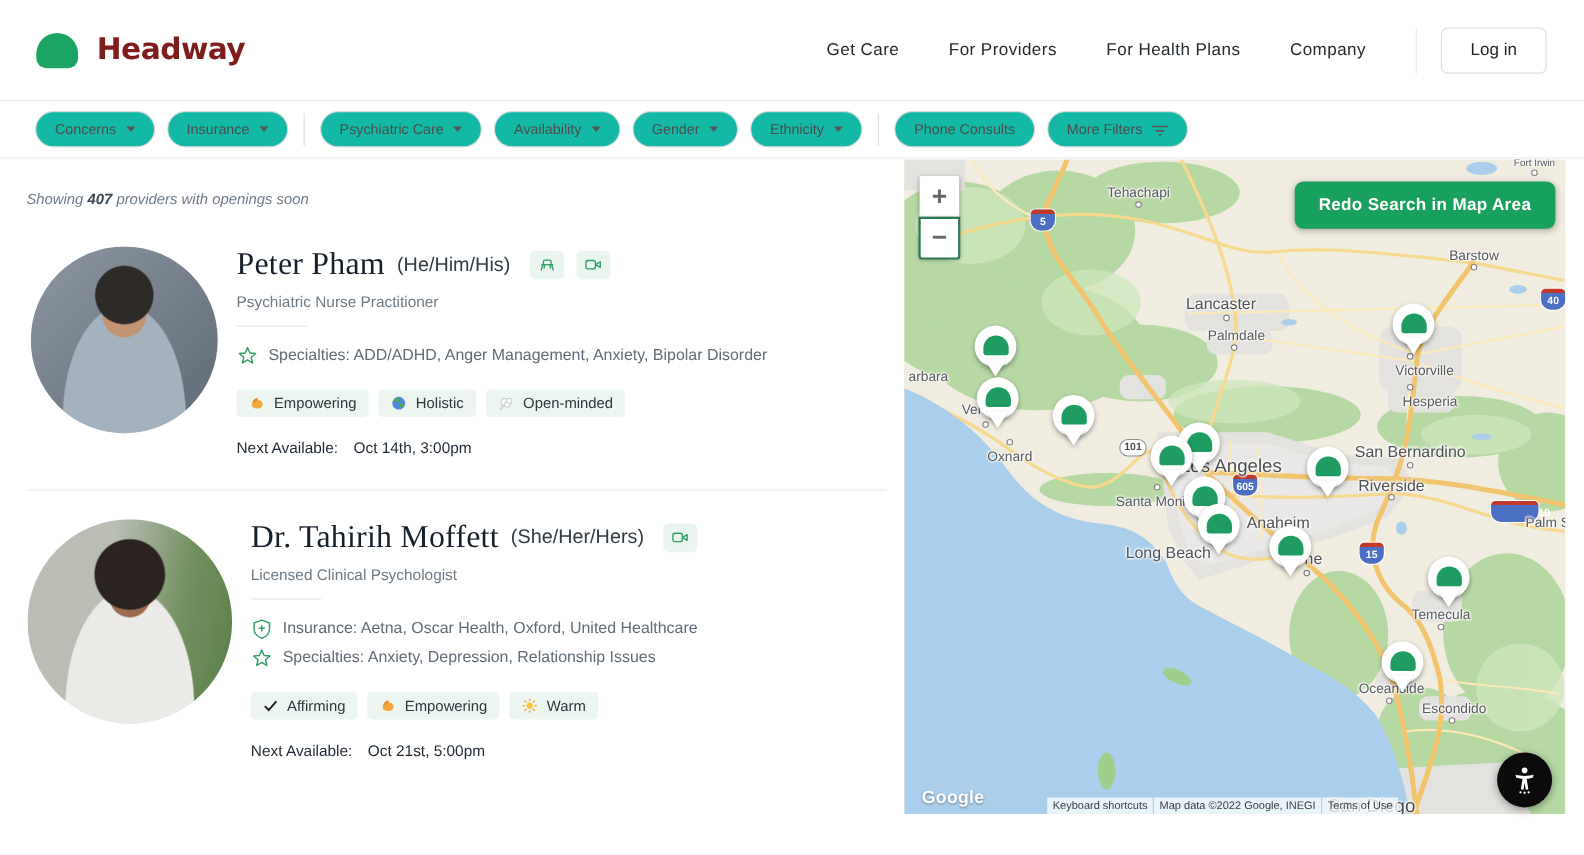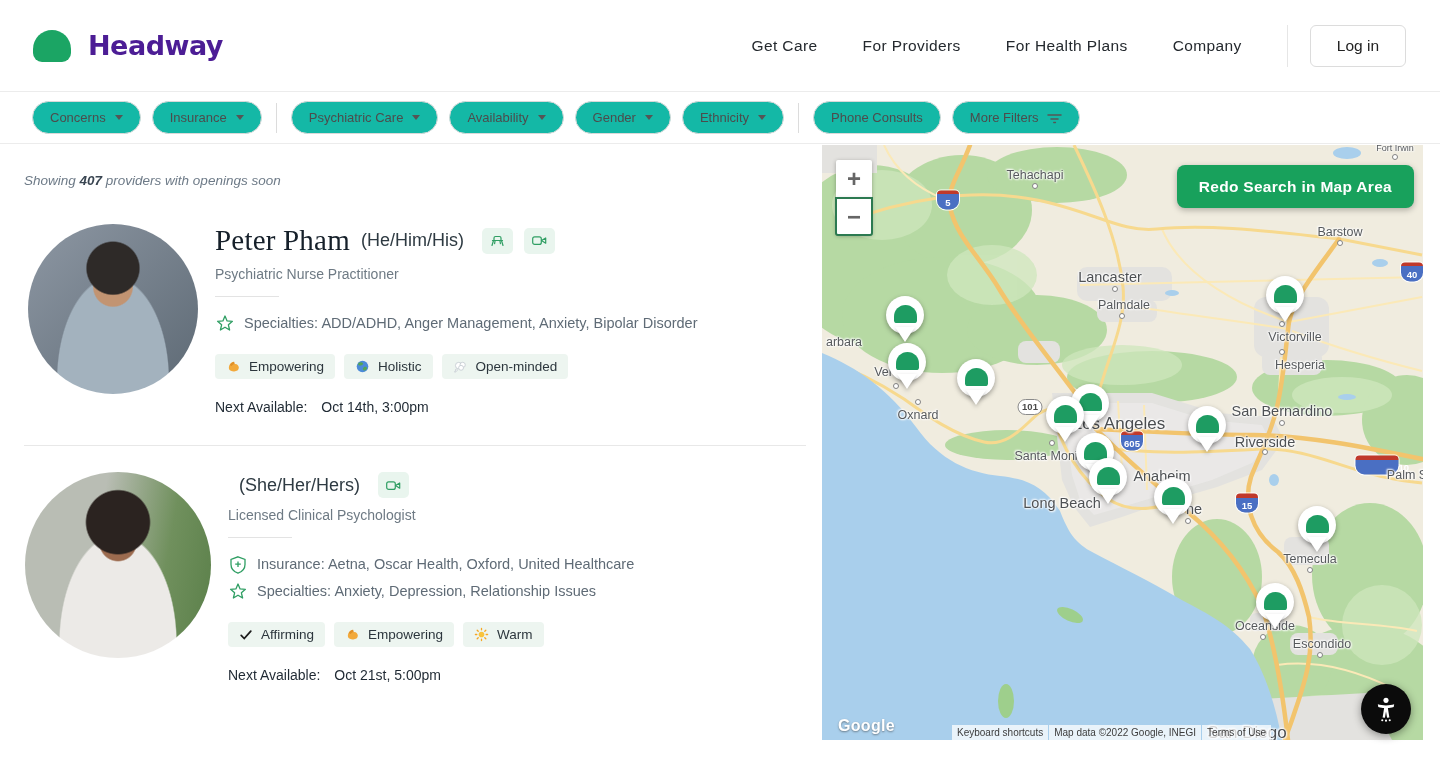--- a/index.html
+++ b/index.html
@@ -6,21 +6,21 @@
   html,body { width:1440px; height:777px; overflow:hidden; background:#fff;
     font-family:"Liberation Sans", sans-serif; color:#222; }
   body { position:relative; }
 
   
   .header { position:absolute; left:0; top:0; width:1440px; height:92px;
     border-bottom:1px solid #ececec; display:flex; align-items:center; background:#fff; z-index:300; }
   .logo-wrap { display:flex; align-items:center; margin-left:33px; }
   .logo-mark { width:38px; height:32px; background:#1BA564; border-radius:19px 19px 9px 9px; }
   .brand { font-family:"DejaVu Sans", sans-serif; font-weight:700; font-size:27px;
-    letter-spacing:-0.5px; color:#4c1d95; margin-left:17px; }
+    letter-spacing:-0.5px; color:#7f1d1d; margin-left:17px; }
   .nav { margin-left:auto; display:flex; align-items:center; margin-right:34px; }
   .nav a { text-decoration:none; color:#24292e; font-size:15.5px; letter-spacing:0.4px;
     margin-right:45px; cursor:pointer; }
   .nav-divider { width:1px; height:42px; background:#e6e6e6; margin-right:22px; }
   .login-btn { border:1px solid #dcdcdc; border-radius:6px; background:#fff; color:#222;
     font-size:15.5px; padding:11px 26px; cursor:pointer; font-family:inherit; }
 
   
   .filterbar { position:absolute; left:0; top:92px; width:1440px; height:52px;
     border-bottom:1px solid #ececec; display:flex; align-items:center; background:#fff; z-index:290; }
@@ -251,20 +251,21 @@
       </div>
     </div>
   </article>
 
   <hr class="card-sep">
 
   <article class="card card2">
     <div class="photo p1"></div>
     <div class="card-body">
       <div class="name-row">
+        <h2 class="pname">Dr. Tahirih Moffett</h2>
         <span class="pronouns">(She/Her/Hers)</span>
         <span class="sbadges">
             <span class="sbadge">
               <svg width="17" height="15" viewBox="0 0 16 15" fill="none" stroke="#2F9E63" stroke-width="1.2" stroke-linejoin="round">
                 <rect x="1.2" y="3.8" width="8.6" height="7.6" rx="2"></rect>
                 <path d="M10,7.6 l4.2,-2.6 v5.2 z"></path>
               </svg>
             </span>
           </span>
       </div>

